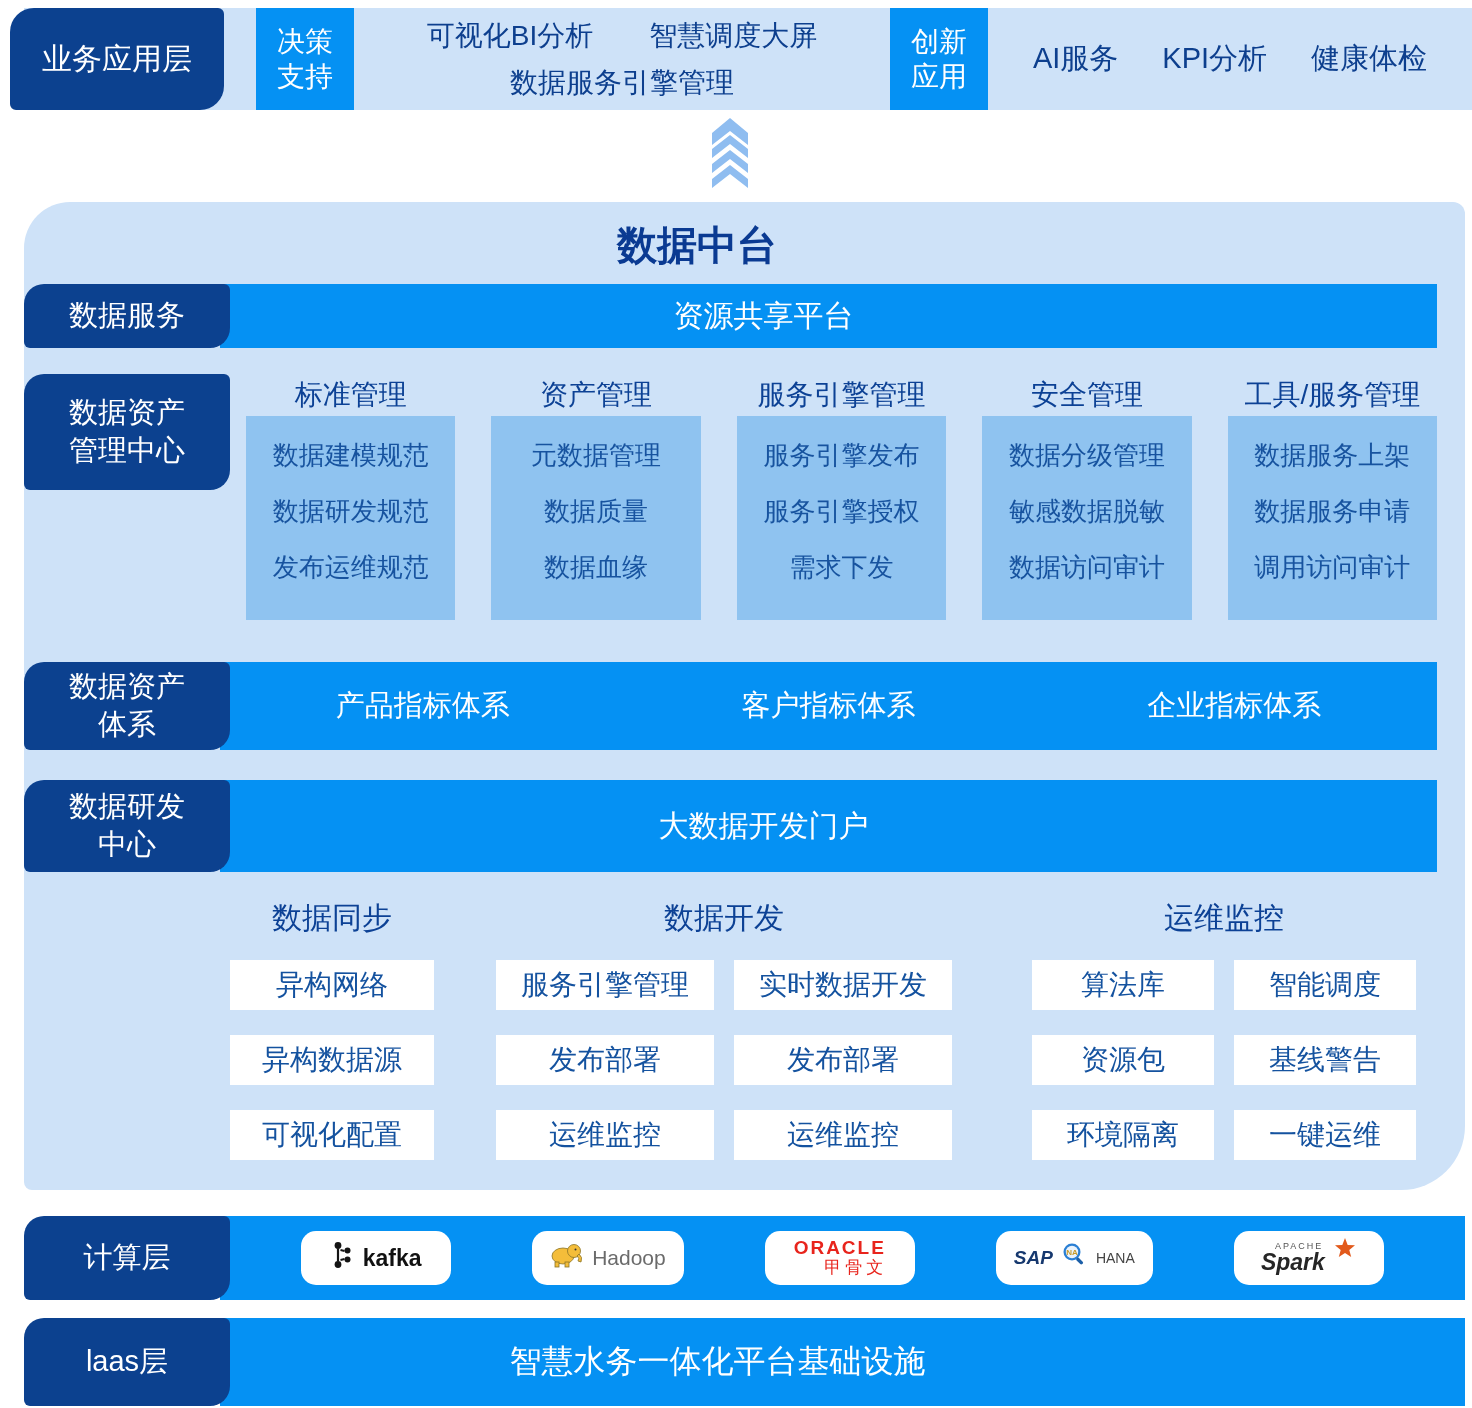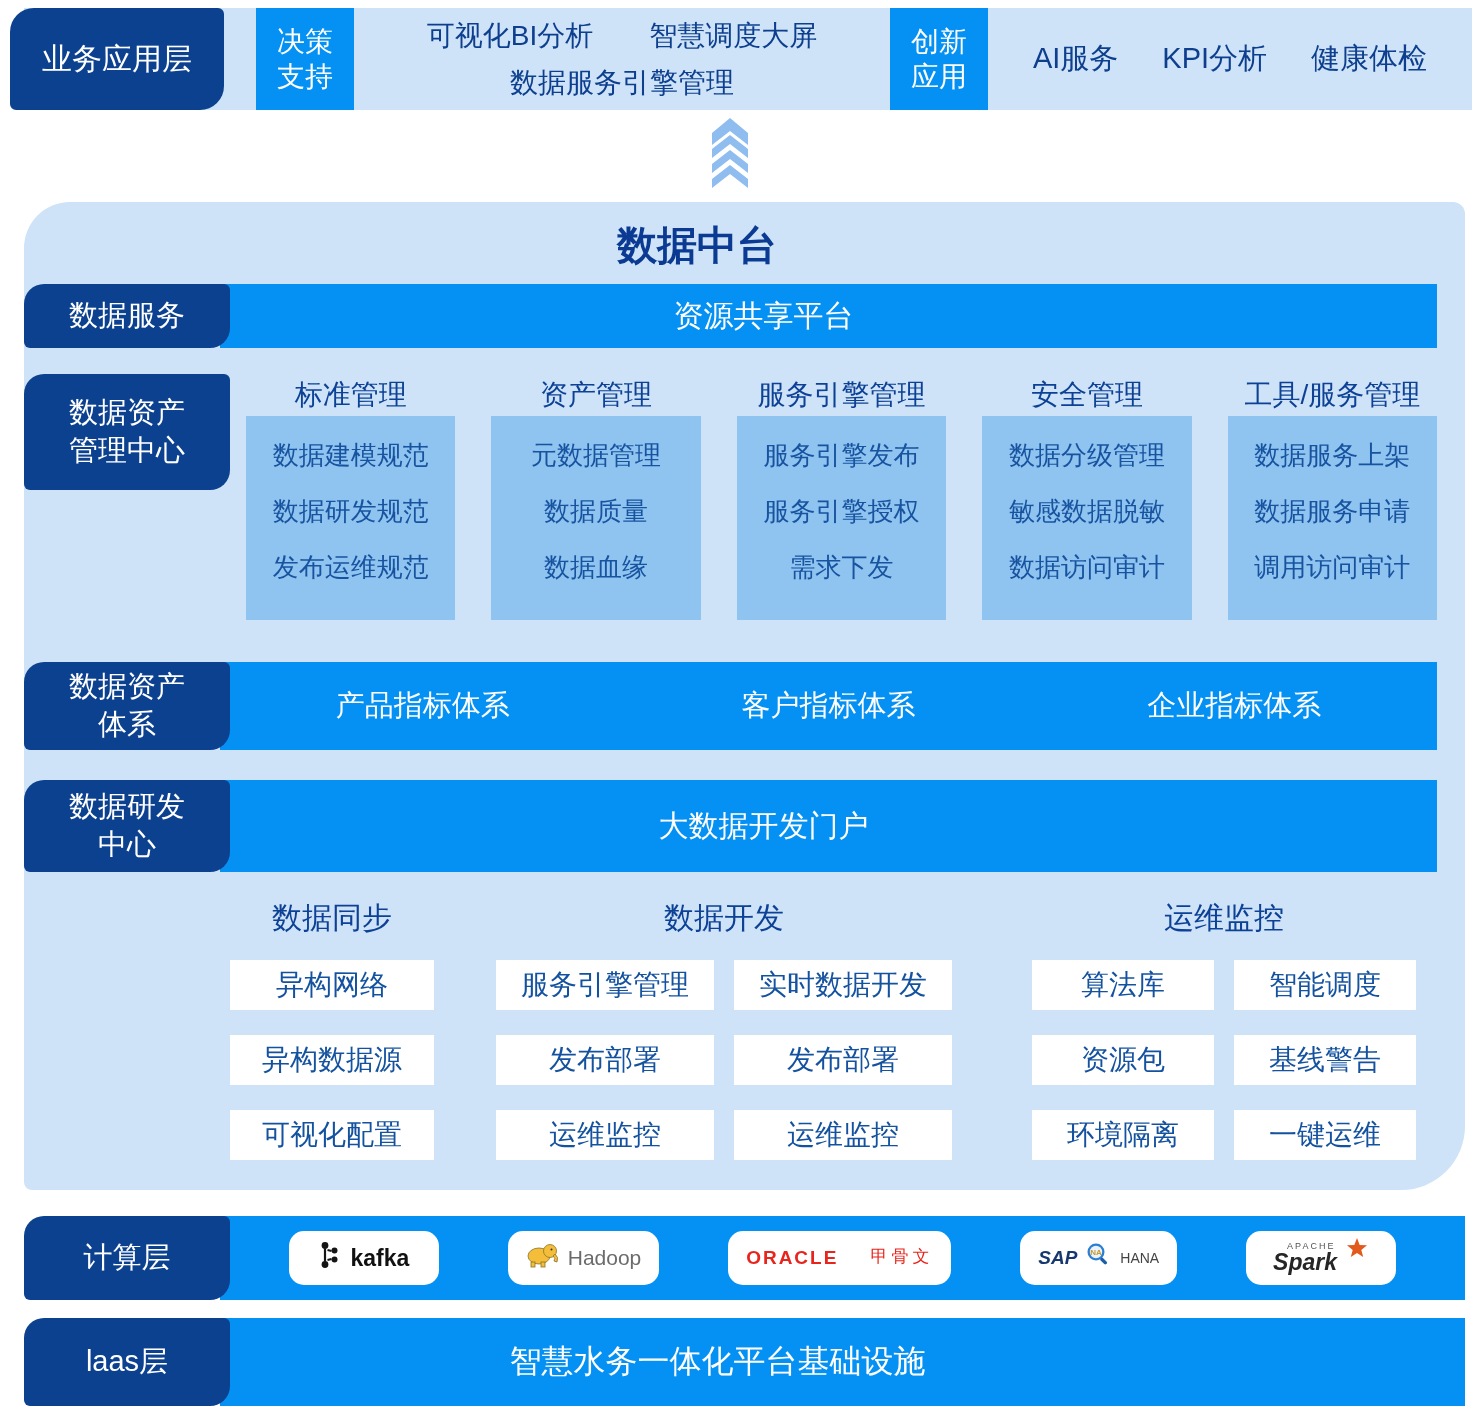--- a/index.html
+++ b/index.html
@@ -76,21 +76,21 @@
 
   
   .compute-row { margin:26px 0 0 24px; width:1441px; height:84px; display:flex; }
   .compute-row .blue-bar, .iaas-row .blue-bar { margin-right:0; }
   .chip-strip { justify-content:space-evenly; }
   .chip { background:#fff; border-radius:15px; height:54px; min-width:150px;
     padding:0 18px; display:flex; align-items:center; justify-content:center;
     gap:8px; color:#222; }
   .kafka-text { font-size:23px; font-weight:bold; color:#111; }
   .hadoop-text { font-size:21px; color:#6b6b6b; }
-  .oracle-lines { display:flex; line-height:1.1; }
+  .oracle-lines { display:flex; flex-direction:column; align-items:center; line-height:1.1; }
   .oracle-line1 { color:#e8241c; font-weight:bold; font-size:19px; letter-spacing:2px; }
   .oracle-line2 { color:#e8241c; font-size:17px; letter-spacing:4px;margin-left:32px; }
   .sap-text { font-size:19px; font-weight:bold; font-style:italic; color:#16386e; }
   .hana-text { font-size:14px; color:#444; }
   .spark-lines { display:flex; flex-direction:column; align-items:flex-start; line-height:1; }
   .spark-apache { font-size:9px; letter-spacing:2px; color:#555; margin-left:14px; }
   .spark-text { font-size:23px; font-weight:bold; font-style:italic; color:#262626; }
   .spark-star { margin-top:-14px; }
 
   

